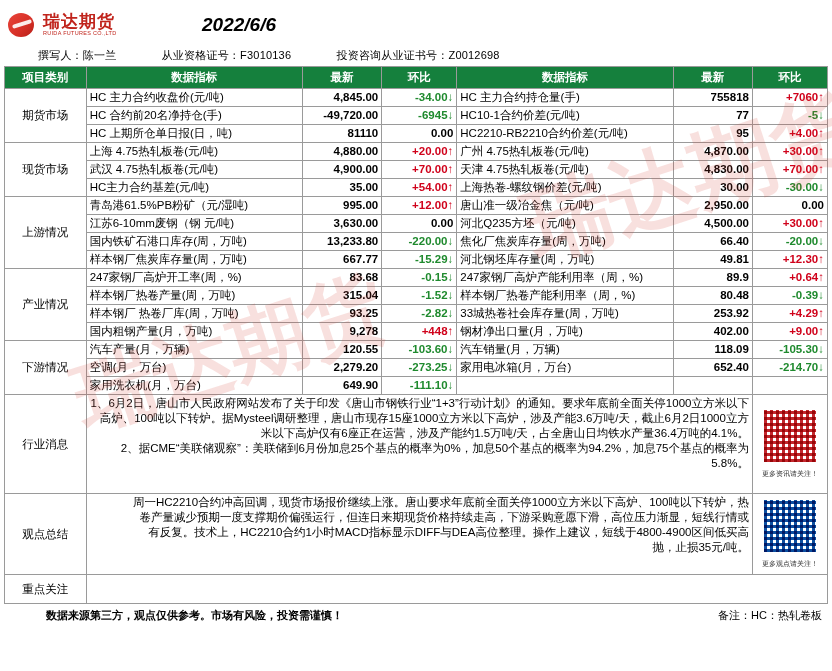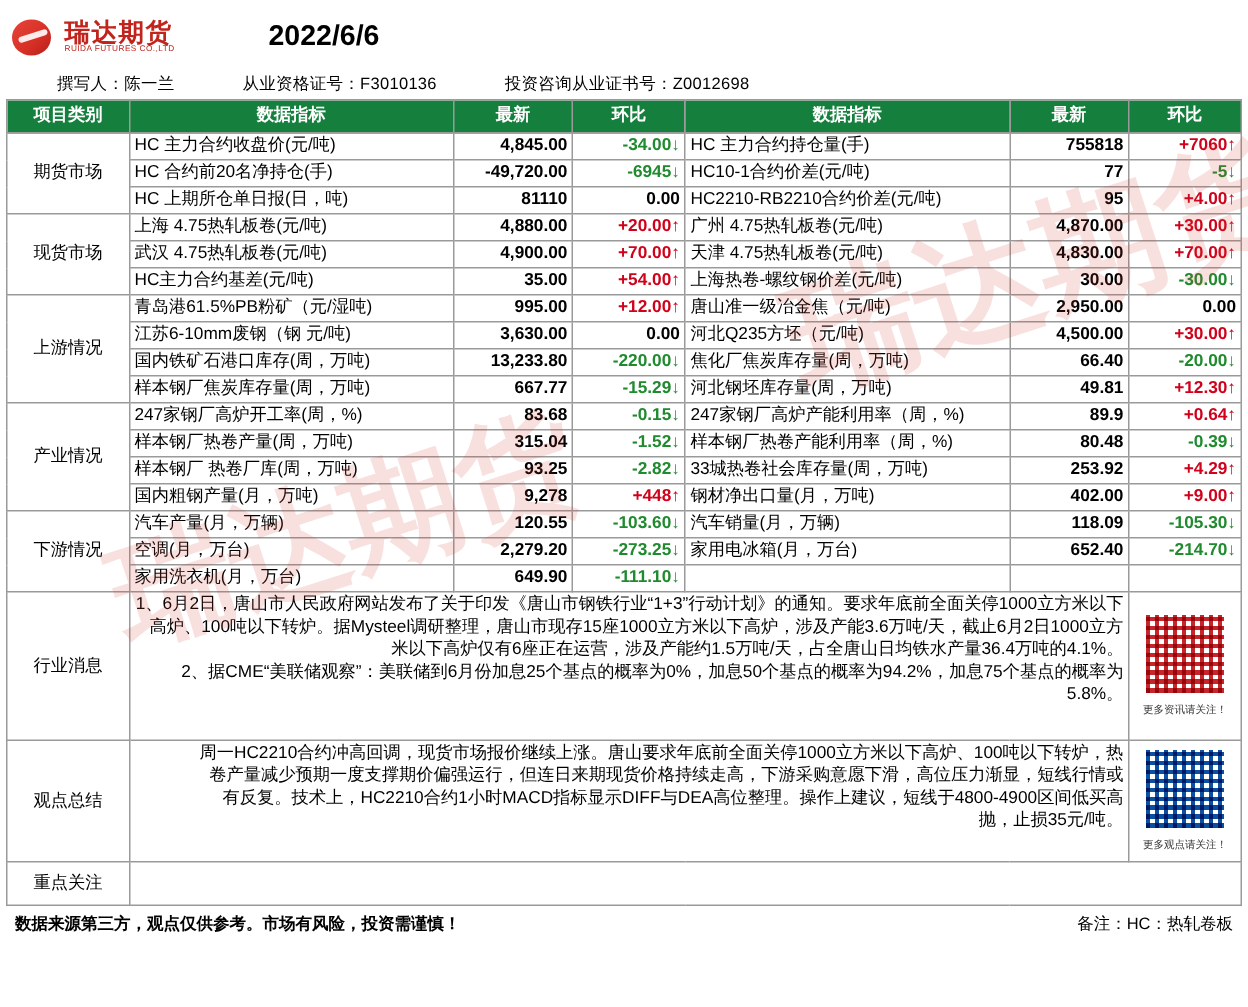--- a/index.html
+++ b/index.html
@@ -17,21 +17,21 @@
   .header{display:flex;align-items:center;height:46px;padding:2px 4px 0 4px;}
   .logo{width:148px;display:flex;align-items:center;gap:5px;}
   .logo-mark{width:30px;height:30px;position:relative;flex:0 0 auto;}
   .logo-mark .c1{position:absolute;left:0;top:3px;width:26px;height:24px;border-radius:50%;
      background:linear-gradient(135deg,#e8443a 0%,#d62f26 60%,#b51f18 100%);}
   .logo-mark .bar{position:absolute;left:4px;top:12px;width:20px;height:4px;background:#fff;opacity:.9;border-radius:2px;transform:rotate(-18deg);}
   .logo-text{line-height:1.05;}
   .logo-cn{font-size:17px;font-weight:bold;color:#c0241c;letter-spacing:1px;}
   .logo-en{font-size:5.5px;color:#c0241c;letter-spacing:.3px;}
   .main-title{flex:1;text-align:center;font-size:23px;font-weight:bold;letter-spacing:1px;}
-  .date{width:120px;text-align:center;font-size:19px;font-weight:bold;padding-right:6px;}
+  .date{width:120px;text-align:right;font-size:19px;font-weight:bold;padding-right:6px;font-style:italic;}
 
   .byline{font-size:11px;padding:0 0 3px 6px;letter-spacing:.2px;}
   .byline span{margin-right:14px;margin-left:28px;}
 
   
   table.main{border-collapse:collapse;width:824px;table-layout:fixed;}
   table.main td,table.main th{border:1px solid #9a9a9a;padding:1px 3px;font-size:11.5px;line-height:15px;}
   thead th{background:#15803d;color:#fff;font-weight:bold;text-align:center;font-size:12px;height:19px;}
   .cat{text-align:center;font-weight:normal;font-size:12px;}
   .lbl{text-align:left;}
@@ -54,21 +54,21 @@
       repeating-linear-gradient(90deg,#c4262c 0 3px,rgba(255,255,255,0) 3px 6px);
       background-blend-mode:multiply;}
   .qr.blue{background:
       repeating-linear-gradient(0deg,#0b4fa0 0 3px,#fff 3px 6px),
       repeating-linear-gradient(90deg,#0b4fa0 0 3px,rgba(255,255,255,0) 3px 6px);
       background-blend-mode:multiply;}
   .qr-cap{font-size:7px;color:#333;margin-top:2px;}
 
   
   .footer{display:flex;justify-content:space-between;align-items:center;
-     font-size:11px;font-weight:bold;padding:4px 6px 0 6px;}
+     font-size:11px;font-weight:bold;padding:4px 6px 0 6px;margin-left:36px;}
   .footer .right{font-weight:normal;}
 
   
   .wm{position:absolute;pointer-events:none;color:rgba(214,60,50,.16);
       font-size:86px;font-weight:bold;font-family:"Liberation Serif","DejaVu Serif",serif;
       transform:rotate(-18deg);white-space:nowrap;}
   .wm1{left:520px;top:120px;}
   .wm2{left:70px;top:300px;font-size:80px;}
 </style>
 </head>

